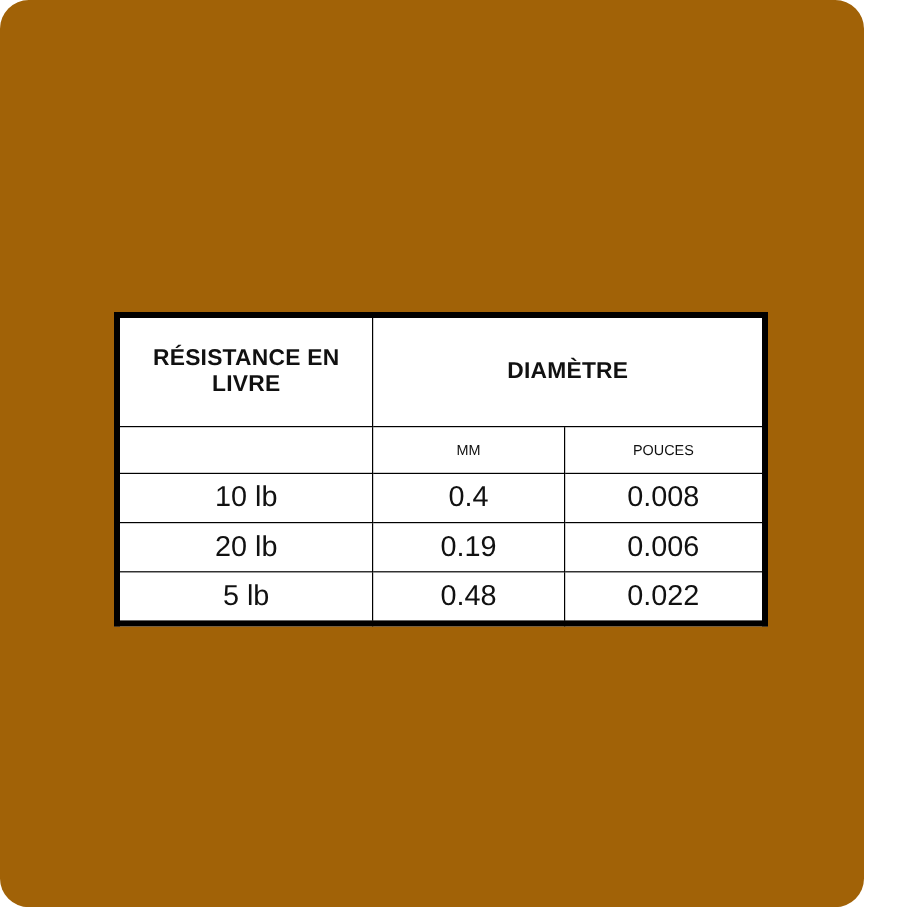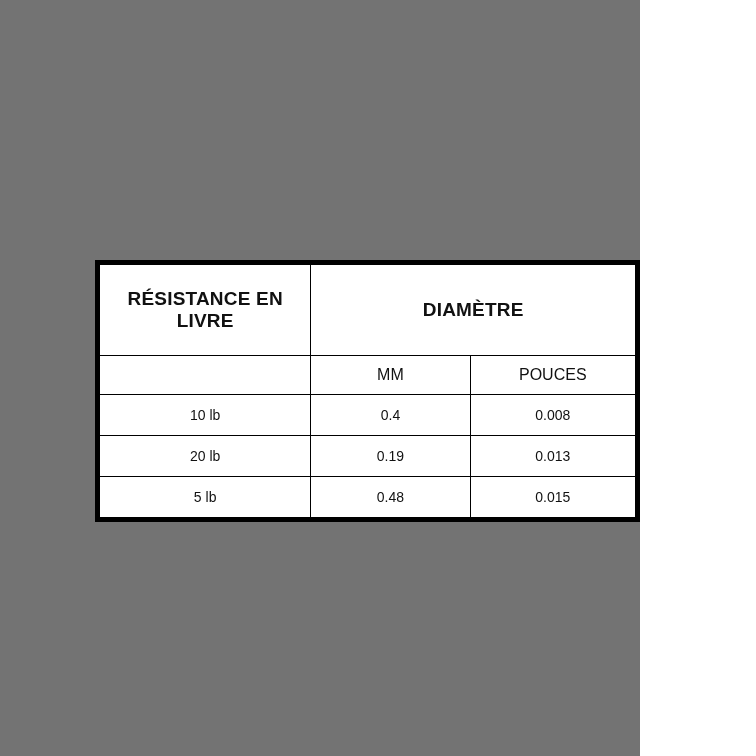--- a/index.html
+++ b/index.html
@@ -8,23 +8,24 @@
   }
   body {
     width: 756px;
     height: 756px;
     background: #ffffff;
     font-family: "Liberation Sans", sans-serif;
     overflow: hidden;
   }
   .page {
     position: relative;
-    width: 640px;
+    width: 720px;
     height: 756px;
-    background: #737373;
+    background: #a16207;
+    border-radius: 24px;
   }
   .table-wrap {
     position: absolute;
     left: 95px;
     top: 260px;
     width: 545px;
   }
   table.spec-table {
     width: 100%;
     border-collapse: collapse;
@@ -52,29 +53,29 @@
     font-weight: bold;
     font-size: 19px;
     letter-spacing: 0.2px;
   }
   tr.head-row td.head-left {
     border-right: 1px solid #000000;
   }
   
   tr.sub-row td {
     height: 38px;
-    font-size: 16px;
+    font-size: 12px;
     font-weight: normal;
   }
   tr.sub-row td.blank {
     border-right: 1px solid #000000;
   }
   tr.data-row td {
     height: 40px;
-    font-size: 14px;
+    font-size: 24px;
   }
   .cell-inner {
     display: flex;
     align-items: center;
     justify-content: center;
     height: 100%;
     width: 100%;
   }
 </style>
 </head>
@@ -120,30 +121,30 @@
           </td>
         </tr>
         <tr class="data-row">
           <td>
             <div class="cell-inner">20 lb</div>
           </td>
           <td>
             <div class="cell-inner">0.19</div>
           </td>
           <td>
-            <div class="cell-inner">0.013</div>
+            <div class="cell-inner">0.006</div>
           </td>
         </tr>
         <tr class="data-row">
           <td>
             <div class="cell-inner">5 lb</div>
           </td>
           <td>
             <div class="cell-inner">0.48</div>
           </td>
           <td>
-            <div class="cell-inner">0.015</div>
+            <div class="cell-inner">0.022</div>
           </td>
         </tr>
       </tbody>
     </table>
   </div>
 </div>
 
 </body></html>

